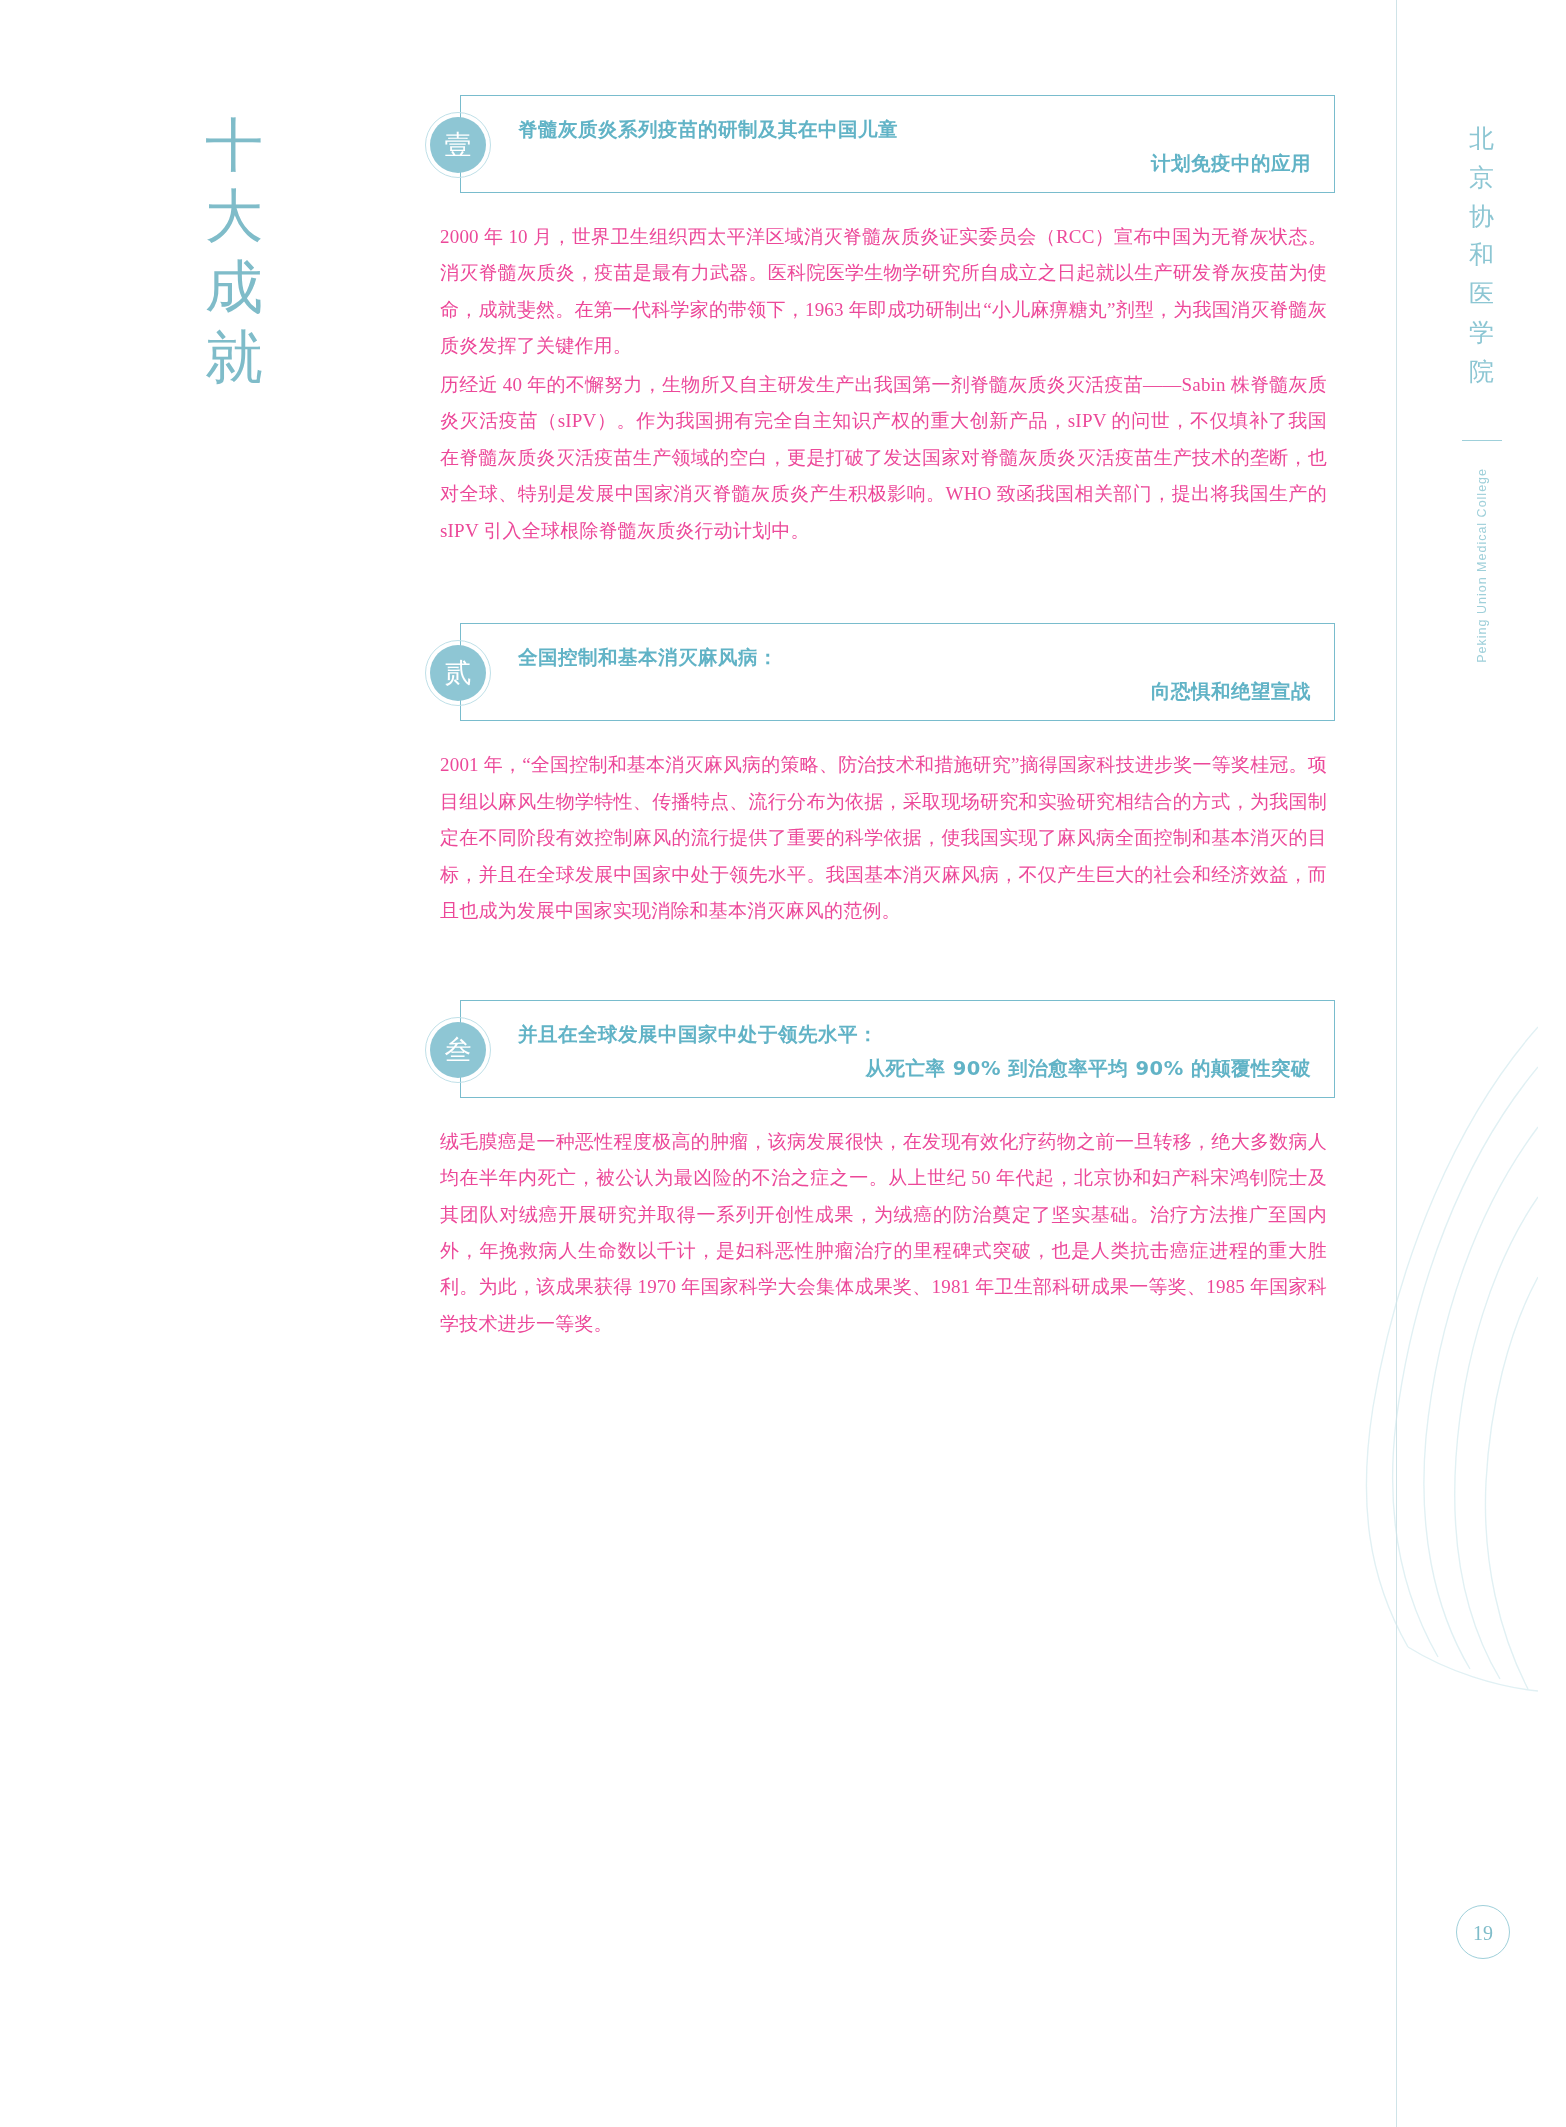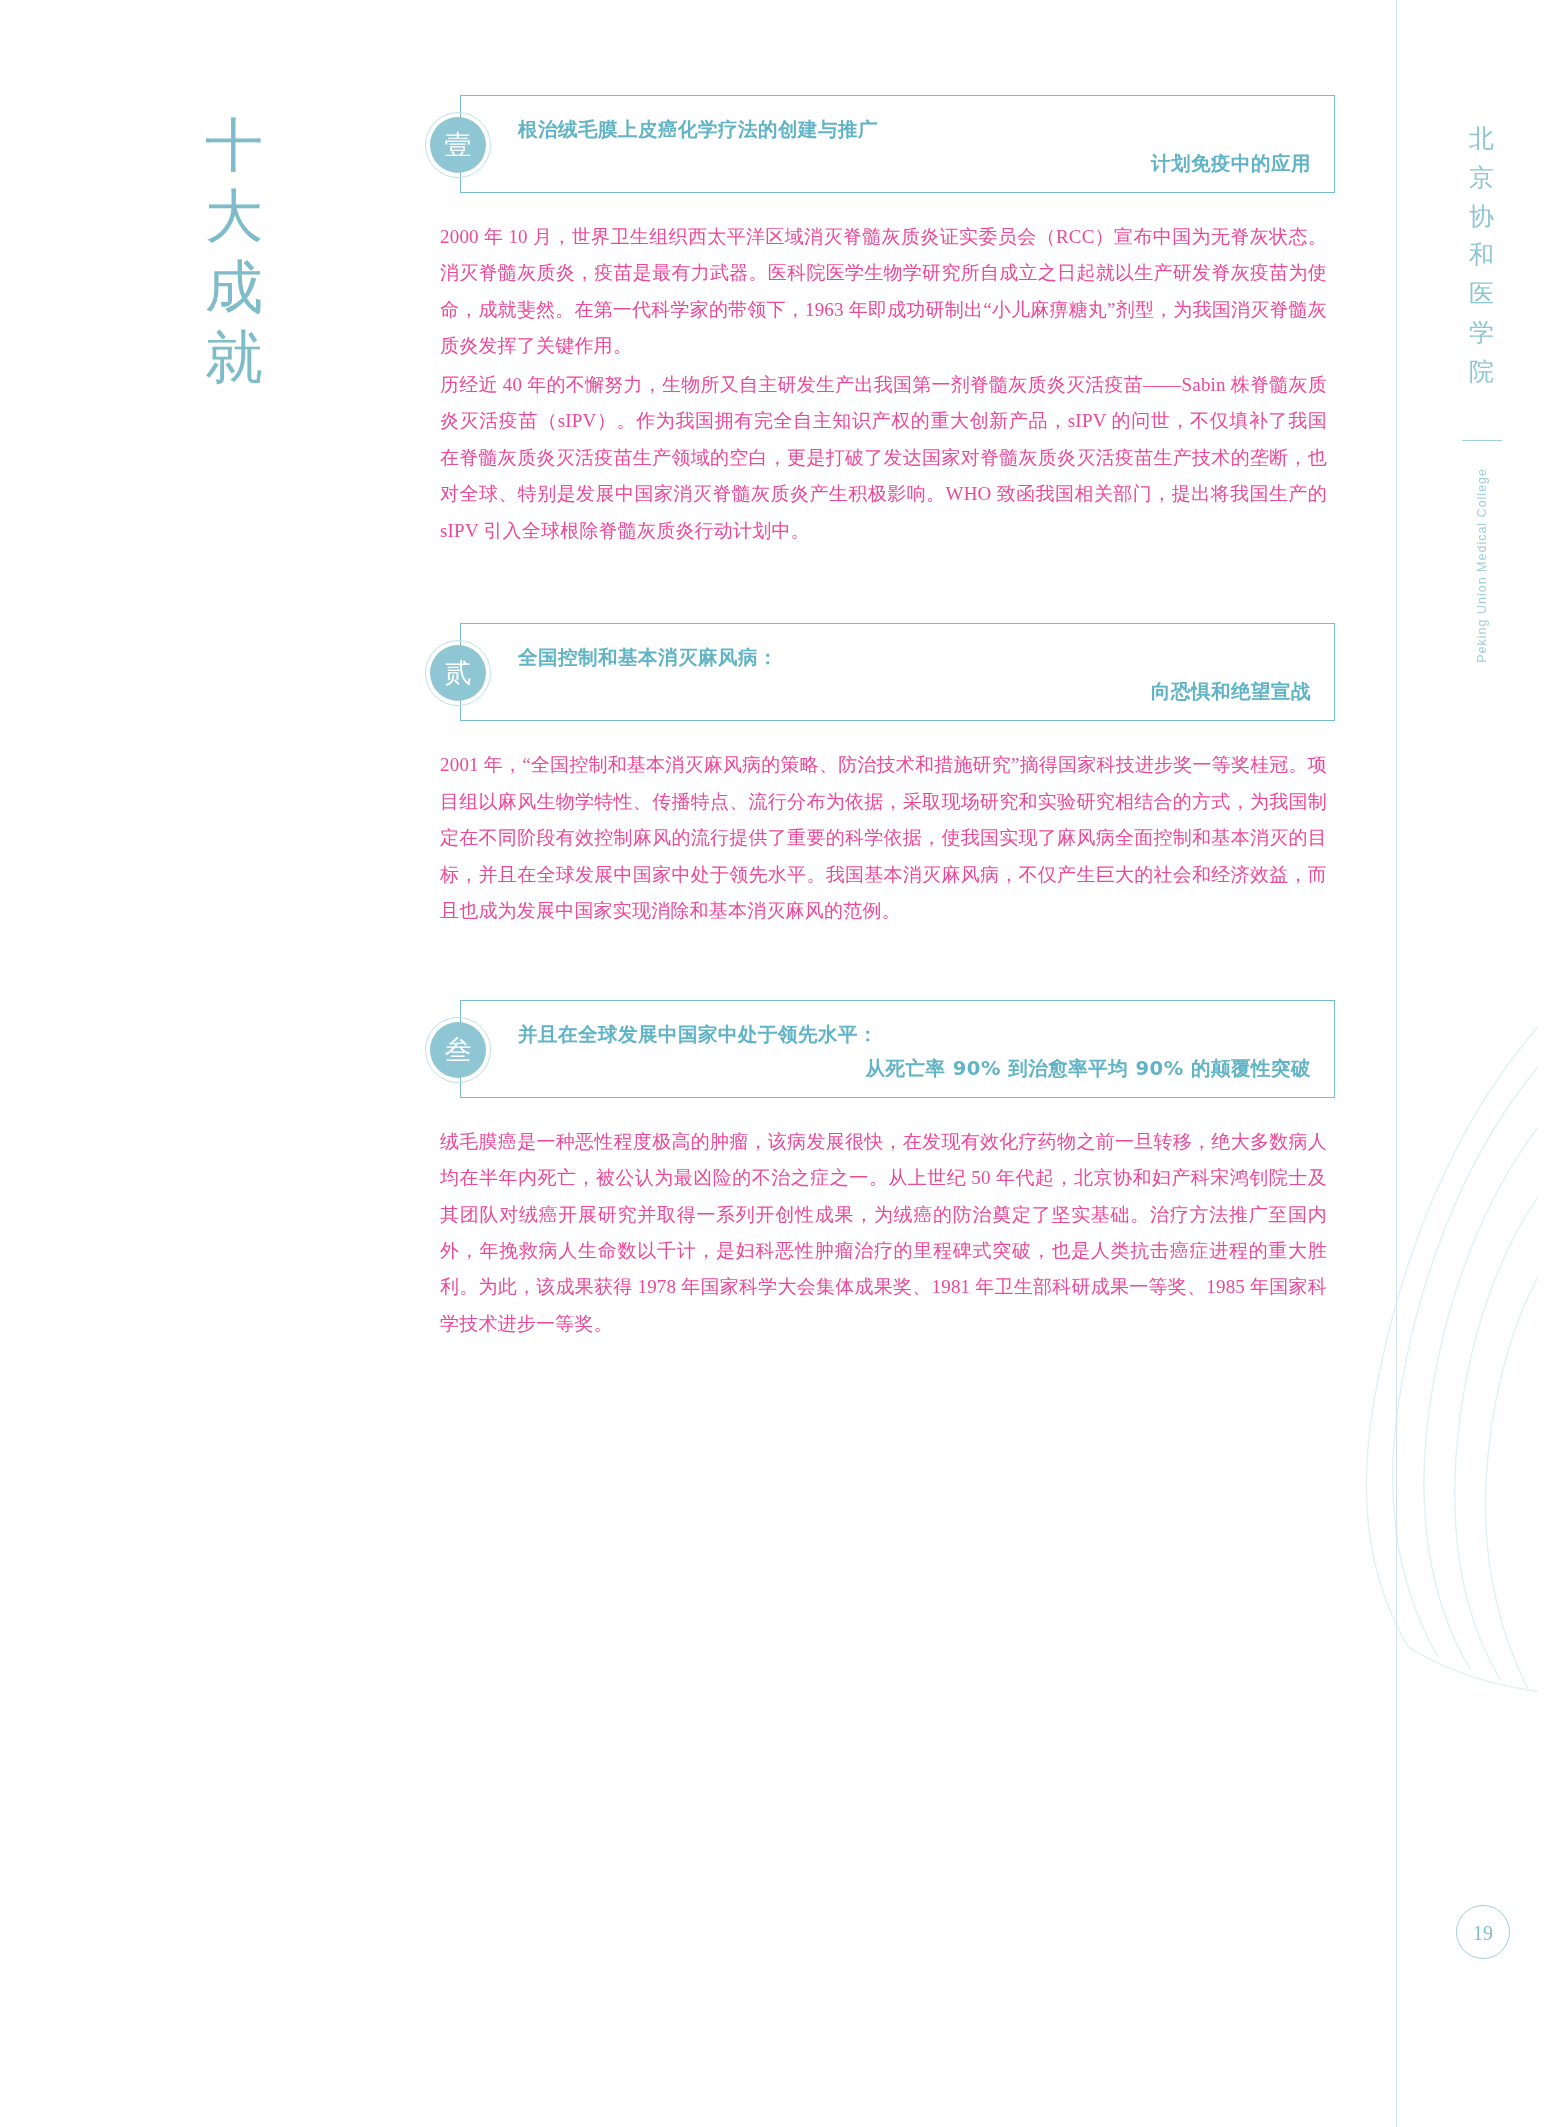--- a/index.html
+++ b/index.html
@@ -205,21 +205,21 @@
     <span>就</span>
   </div>
 
   <div class="content">
 
     <div class="section">
       <div class="head-row">
         <div class="head-box"></div>
         <div class="head-badge">壹</div>
         <div class="head-text">
-          <span class="l1">根治绒毛膜上皮癌化学疗法的创建与推广</span>
+          <span class="l1">脊髓灰质炎系列疫苗的研制及其在中国儿童</span>
           <span class="l2">计划免疫中的应用</span>
         </div>
       </div>
       <div class="body-block gap-after">
         <p class="para">2000 年 10 月，世界卫生组织西太平洋区域消灭脊髓灰质炎证实委员会（RCC）宣布中国为无脊灰状态。消灭脊髓灰质炎，疫苗是最有力武器。医科院医学生物学研究所自成立之日起就以生产研发脊灰疫苗为使命，成就斐然。在第一代科学家的带领下，1963 年即成功研制出“小儿麻痹糖丸”剂型，为我国消灭脊髓灰质炎发挥了关键作用。</p>
         <p class="para">历经近 40 年的不懈努力，生物所又自主研发生产出我国第一剂脊髓灰质炎灭活疫苗——Sabin 株脊髓灰质炎灭活疫苗（sIPV）。作为我国拥有完全自主知识产权的重大创新产品，sIPV 的问世，不仅填补了我国在脊髓灰质炎灭活疫苗生产领域的空白，更是打破了发达国家对脊髓灰质炎灭活疫苗生产技术的垄断，也对全球、特别是发展中国家消灭脊髓灰质炎产生积极影响。WHO 致函我国相关部门，提出将我国生产的 sIPV 引入全球根除脊髓灰质炎行动计划中。</p>
       </div>
     </div>
 
     <div class="section">
@@ -239,21 +239,21 @@
     <div class="section">
       <div class="head-row">
         <div class="head-box"></div>
         <div class="head-badge">叁</div>
         <div class="head-text">
           <span class="l1">并且在全球发展中国家中处于领先水平：</span>
           <span class="l2">从死亡率 90% 到治愈率平均 90% 的颠覆性突破</span>
         </div>
       </div>
       <div class="body-block">
-        <p class="para">绒毛膜癌是一种恶性程度极高的肿瘤，该病发展很快，在发现有效化疗药物之前一旦转移，绝大多数病人均在半年内死亡，被公认为最凶险的不治之症之一。从上世纪 50 年代起，北京协和妇产科宋鸿钊院士及其团队对绒癌开展研究并取得一系列开创性成果，为绒癌的防治奠定了坚实基础。治疗方法推广至国内外，年挽救病人生命数以千计，是妇科恶性肿瘤治疗的里程碑式突破，也是人类抗击癌症进程的重大胜利。为此，该成果获得 1978 年国家科学大会集体成果奖、1981 年卫生部科研成果一等奖、1985 年国家科学技术进步一等奖。</p>
+        <p class="para">绒毛膜癌是一种恶性程度极高的肿瘤，该病发展很快，在发现有效化疗药物之前一旦转移，绝大多数病人均在半年内死亡，被公认为最凶险的不治之症之一。从上世纪 50 年代起，北京协和妇产科宋鸿钊院士及其团队对绒癌开展研究并取得一系列开创性成果，为绒癌的防治奠定了坚实基础。治疗方法推广至国内外，年挽救病人生命数以千计，是妇科恶性肿瘤治疗的里程碑式突破，也是人类抗击癌症进程的重大胜利。为此，该成果获得 1970 年国家科学大会集体成果奖、1981 年卫生部科研成果一等奖、1985 年国家科学技术进步一等奖。</p>
       </div>
     </div>
 
   </div>
 
   <svg class="leaf-deco" viewBox="0 0 330 700" aria-hidden="true">
     <g fill="none" stroke="#d7ecf0" stroke-width="1.4">
       <path d="M330 20 C250 110 190 250 165 400 C150 495 160 570 200 640"></path>
       <path d="M330 60 C255 150 205 280 188 415 C178 500 190 580 230 650"></path>
       <path d="M330 120 C270 200 230 310 218 430 C210 520 225 600 262 662"></path>

